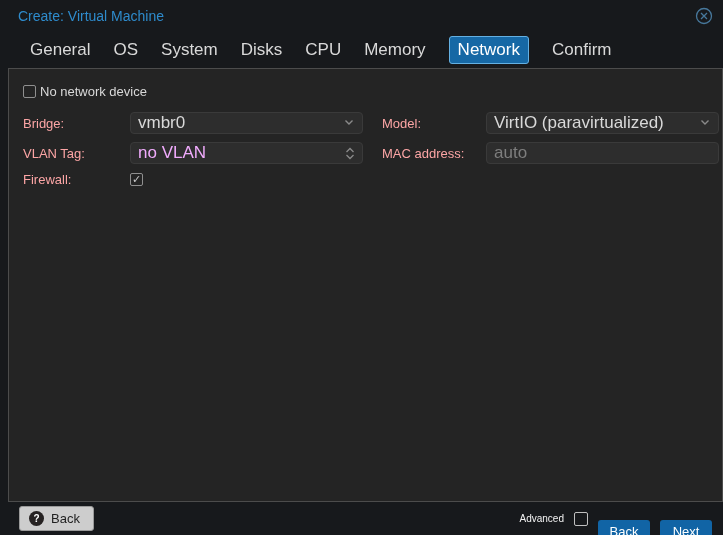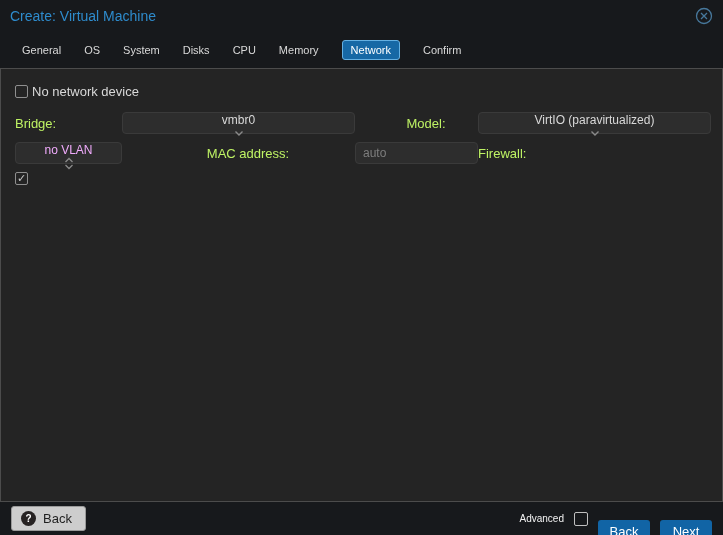--- a/index.html
+++ b/index.html
@@ -1,36 +1,36 @@
 <!DOCTYPE html>
 <html><head>
 <meta charset="utf-8">
 <style>
   * { margin:0; padding:0; box-sizing:border-box; }
   html,body{
     width:723px; height:535px; overflow:hidden;
     background:#17191c;
     font-family:"Liberation Sans", sans-serif;
   }
-  .dialog{ width:723px; height:535px; display:flex; flex-direction:column; }
+  .dialog{ width:723px; height:535px; display:flex; flex-direction:column;padding-left:8px; }
 
   
   .titlebar{
     height:32px; flex:0 0 32px; display:flex; align-items:center;
     justify-content:space-between; padding:0 10px;
   }
   .title{ color:#2e8bcc; font-size:14px; }
   .close{ display:flex; align-items:center; cursor:pointer; }
 
   
   .tabbar{
     height:36px; flex:0 0 36px; display:flex; align-items:center;
     padding-left:22px; gap:23px;
   }
-  .tab{ color:#d9d9d9; font-size:11px; padding:4px 0; cursor:pointer; white-space:nowrap; }
+  .tab{ color:#d9d9d9; font-size:17px; padding:4px 0; cursor:pointer; white-space:nowrap; }
   .tab.active{
     background:#1668a5; border:1px solid #64b0e2; border-radius:3px;
     padding:3px 8px; color:#ffffff;
   }
 
   
   .panel{
     flex:1 1 auto; background:#242424; border:1px solid #4c4c4c;
     padding:15px 0 0 14px;
   }
@@ -41,26 +41,26 @@
   }
   .cb .check{ color:#c9c9c9; font-size:11px; line-height:1; transform:translateY(-0.5px); }
   .cbrow{ display:flex; align-items:center; gap:4px; margin-bottom:13px; }
   .cbrow .cb-label{ color:#d9d9d9; font-size:13px; }
 
   .grid{
     display:grid;
     grid-template-columns:107px 233px 123px 233px;
     row-gap:8px; align-items:center;
   }
-  .flabel{ color:#bef264; font-size:13px; }
-  .flabel.r{ padding-left:19px;text-align:center; }
+  .flabel{ color:#fca5a5; font-size:13px; }
+  .flabel.r{ padding-left:19px; }
   .field{
     height:22px; background:#2d2d2d; border:1px solid #3a3a3a; border-radius:4px;
     display:flex; align-items:center; justify-content:space-between;
-    padding:0 7px; color:#d9d9d9; font-size:12px; width:100%; cursor:pointer;flex-direction:column;
+    padding:0 7px; color:#d9d9d9; font-size:17px; width:100%; cursor:pointer;
   }
   .field .val{ white-space:nowrap; }
   .field .muted{ color:#f0abfc; }
   .spincol{ display:flex; flex-direction:column; gap:1px; align-items:center; }
   input.field{ cursor:text; }
   input.field::placeholder{ color:#7e7e7e; opacity:1; }
 
   
   .footer{
     height:33px; flex:0 0 33px; display:flex; align-items:center;
@@ -133,20 +133,21 @@
       <span class="flabel r">Model:</span>
       <div class="field">
         <span class="val">VirtIO (paravirtualized)</span>
         <span>
           <svg width="12" height="12" viewBox="0 0 12 12">
               <path d="M2.5 4.5 L6 8 L9.5 4.5" fill="none" stroke="#8a8a8a" stroke-width="1.4"></path>
             </svg>
         </span>
       </div>
 
+      <span class="flabel">VLAN Tag:</span>
       <div class="field">
         <span class="val muted">no VLAN</span>
         <span class="spincol">
           <svg width="10" height="6" viewBox="0 0 10 6">
               <path d="M1.5 5 L5 1.5 L8.5 5" fill="none" stroke="#8a8a8a" stroke-width="1.3"></path>
             </svg>
           <svg width="10" height="6" viewBox="0 0 10 6">
               <path d="M1.5 1 L5 4.5 L8.5 1" fill="none" stroke="#8a8a8a" stroke-width="1.3"></path>
             </svg>
         </span>

